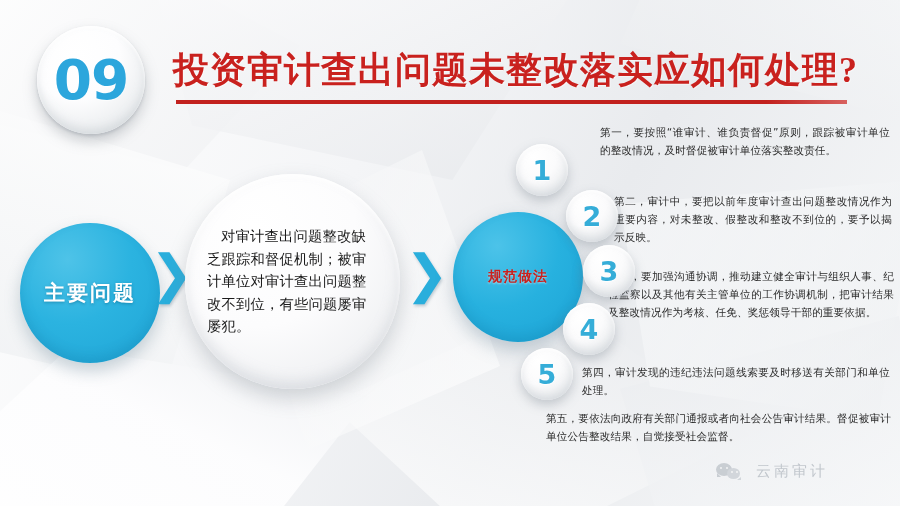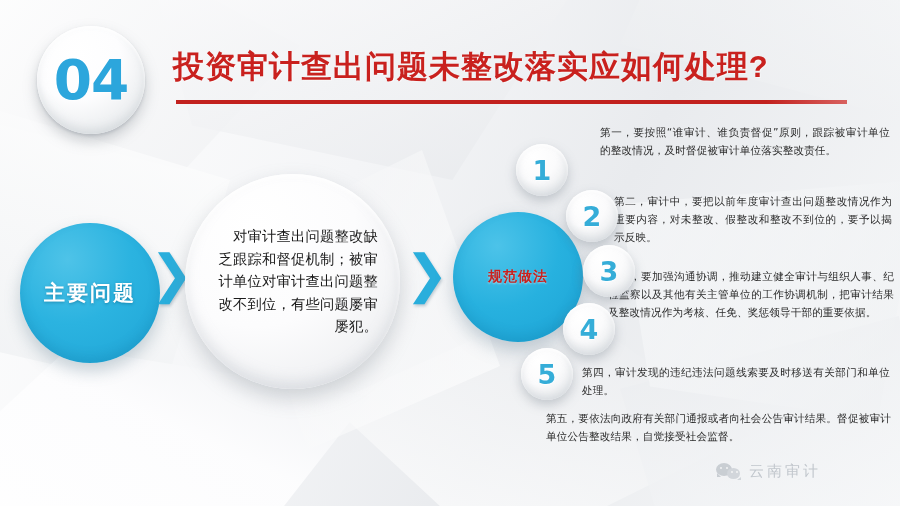--- a/index.html
+++ b/index.html
@@ -62,23 +62,23 @@
     display:flex; align-items:center; justify-content:center;
   }
   #badge-03 span {
     font-size:55px; font-weight:bold; color:#2CA6DC;
     letter-spacing:-1px; line-height:1;
     text-shadow:0 1px 1px rgba(255,255,255,.8);
   }
 
   #slide-title {
     position:absolute; left:173px; top:46px;
-    font-size:31px; font-weight:bold;
+    font-size:36px; font-weight:bold;
     color:#C9211E; letter-spacing:1px; white-space:nowrap;
-    font-family:Liberation Mono, monospace;
+    font-family:Liberation Serif, serif;
     text-shadow:1px 1px 0 rgba(255,255,255,.45);
   }
   #title-rule {
     position:absolute; left:176px; top:100px; width:671px; height:4px;
     background:linear-gradient(90deg,#C2211E 0%,#C2211E 88%,#d8615f 100%);
   }
 
   
   #circle-main-problem {
     position:absolute; left:20px; top:223px; width:140px; height:140px;
@@ -109,21 +109,21 @@
       radial-gradient(circle at 32% 24%,#ffffff 0%,#fcfcfd 46%,#f0f1f3 78%,#e3e5e8 100%);
     box-shadow:
       0 9px 20px rgba(120,130,140,.33),
       inset 0 3px 4px rgba(255,255,255,.95),
       inset 0 -7px 13px rgba(178,186,194,.34);
     display:flex; align-items:center; justify-content:center;
     padding:26px 22px;
   }
   #circle-problem-text p {
     font-size:14.3px; line-height:1.58; color:#1b1b1b;
-    text-align:right; text-indent:14px; letter-spacing:.2px;
+    text-align:left; text-indent:14px; letter-spacing:.2px;
   }
 
   
   #circle-best-practice {
     position:absolute; left:453px; top:212px; width:130px; height:130px;
     border-radius:50%;
     background:radial-gradient(circle at 34% 26%,#4CC3E9 0%,#27B1DF 48%,#1CA3D5 100%);
     box-shadow:0 8px 17px rgba(90,120,140,.34), inset 0 -6px 12px rgba(0,90,130,.15);
     display:flex; align-items:center; justify-content:center;
     z-index:4;
@@ -162,21 +162,21 @@
   }
   #para-1 { left:600px; top:124px; width:290px; }
   #para-2 { left:614px; top:193px; width:278px; }
   #para-3 { left:608px; top:268px; width:286px; }
   #para-4 { left:582px; top:364px; width:308px; }
   #para-5 { left:546px; top:410px; width:345px; }
 
   
   #watermark {
     position:absolute; left:716px; top:462px;
-    display:flex; align-items:center; gap:7px; opacity:.85;text-align:right;
+    display:flex; align-items:center; gap:14px; opacity:.85;text-align:right;
   }
   #watermark .wc-label {
     font-size:15px; color:#b9bfc6; letter-spacing:3px; font-weight:normal;
   }
   .wechat-glyph { position:relative; width:26px; height:19px; }
   .wechat-glyph .bub {
     position:absolute; border-radius:50%;
     background:#c3c8ce;
   }
   .wechat-glyph .big { left:0; top:1px; width:16px; height:13px; }
@@ -208,21 +208,21 @@
   <div class="shard s2"></div>
   <div class="shard s3"></div>
   <div class="shard s4"></div>
   <div class="shard s5"></div>
   <div class="shard s6"></div>
   <div class="shard s7"></div>
   <div class="shard s8"></div>
   <div class="shard s9"></div>
 
   <div id="badge-03">
-    <span>04</span>
+    <span>09</span>
   </div>
 
   <div id="slide-title">投资审计查出问题未整改落实应如何处理?</div>
   <div id="title-rule"></div>
 
   <div id="circle-main-problem">
     <span>主要问题</span>
   </div>
 
   <div class="arrow-chevron" id="arrow-1">❯</div>

